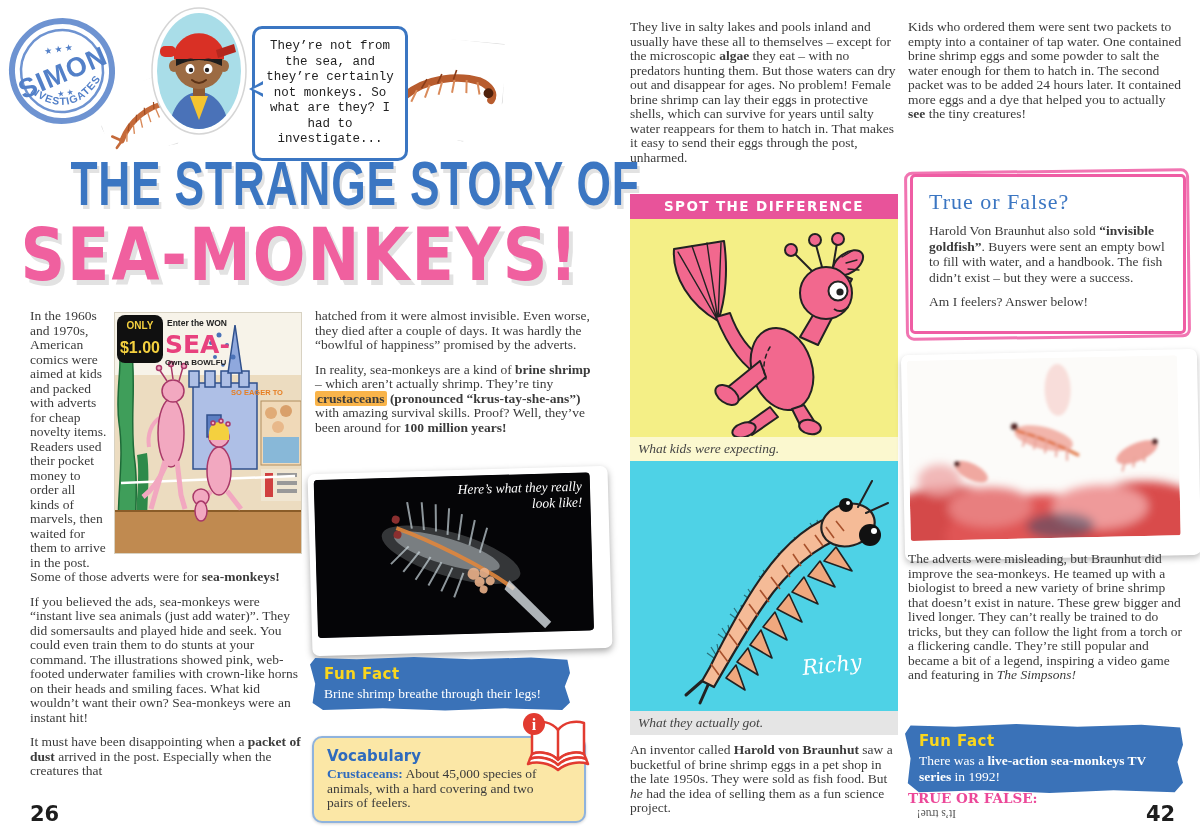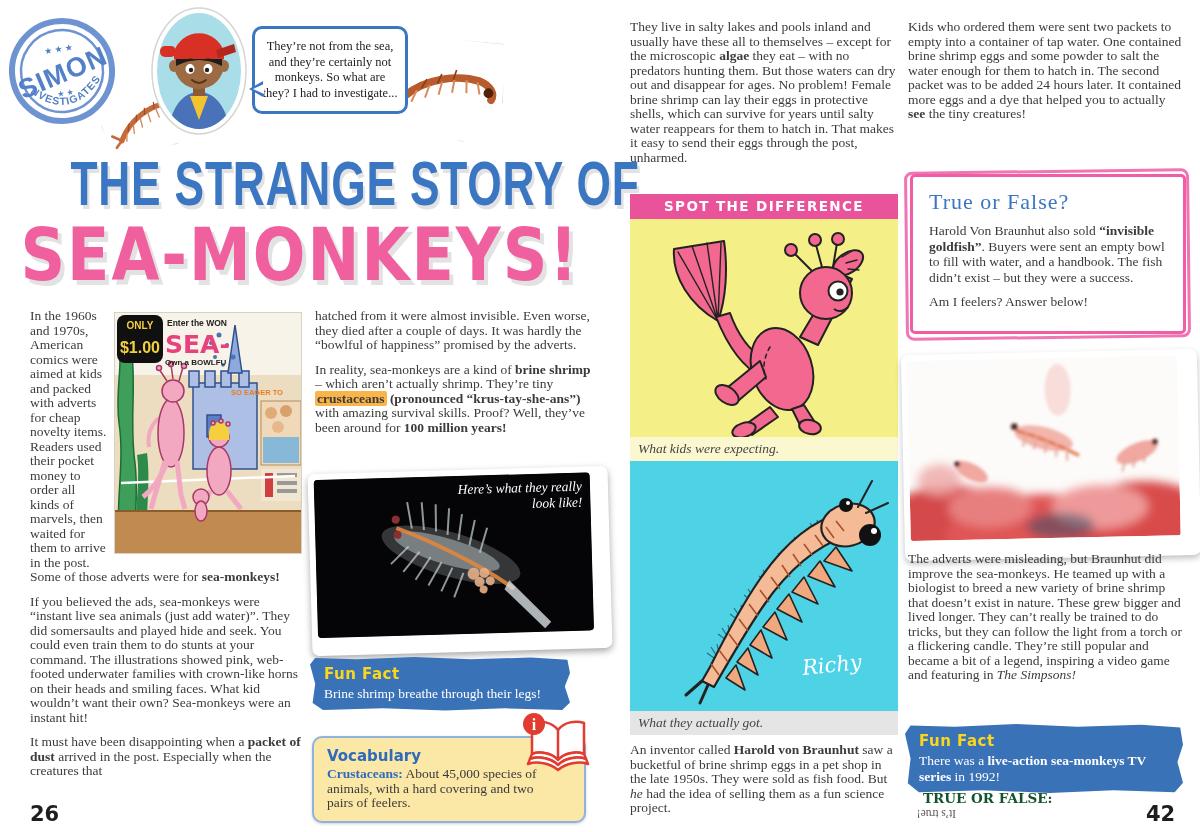--- a/index.html
+++ b/index.html
@@ -10,21 +10,21 @@
   .body-text p{margin:0 0 10px 0;}
   .sb{font-weight:700;}
   .si{font-style:italic;}
   .shl{background:#f9b44a;font-weight:700;padding:0 2px;border-radius:2px;}
   .sbl{color:#2f6bbd;font-weight:700;}
   .abs{position:absolute;}
   
   .stamp{left:6px;top:4px;width:112px;height:134px;transform:rotate(-9deg);opacity:.92;}
   .avatar{left:150px;top:6px;width:98px;height:130px;}
   .bubble{left:252px;top:26px;width:136px;background:#fff;border:3px solid #3b76c2;border-radius:10px;
-          padding:10px 7px;font-family:Liberation Serif, serif;font-size:12.5px;line-height:15.5px;
+          padding:10px 7px;font-family:Liberation Mono, monospace;font-size:12.5px;line-height:15.5px;
           text-align:center;color:#222;}
   .bubble:before{content:"";position:absolute;left:-14px;top:52px;border:8px solid transparent;
           border-right:14px solid #3b76c2;}
   .bubble:after{content:"";position:absolute;left:-7px;top:55px;border:5px solid transparent;
           border-right:11px solid #fff;}
   .sticker{background:#fff;border:1px solid #ddd;box-shadow:1px 2px 4px rgba(0,0,0,.15);}
   .sticker1{left:100px;top:80px;width:92px;height:70px;transform:rotate(-18deg);
             clip-path:polygon(0 45%,28% 4%,92% 0,100% 52%,72% 100%,6% 88%);}
   .sticker2{left:392px;top:38px;width:110px;height:100px;transform:rotate(6deg);
             clip-path:polygon(4% 40%,30% 2%,96% 0,100% 58%,68% 100%,2% 86%);}
@@ -77,21 +77,21 @@
           transform:rotate(-6deg);font-family:"DejaVu Serif",serif;}
   
   .tfbox{left:910px;top:174px;width:240px;background:#fff;border:3px solid #ef5da4;border-radius:5px;
          padding:10px 14px 12px 16px;}
   .tfbox:before{content:"";position:absolute;left:-8px;top:-7px;right:-7px;bottom:-8px;
          border:3px solid #ef5da4;border-radius:8px;transform:rotate(-.7deg);opacity:.85;}
   .tf-title{font-family:Liberation Serif, serif;font-size:22px;color:#3b76c2;letter-spacing:1px;margin:2px 0 8px 0;}
   .tf-body{font-size:13.5px;line-height:15.5px;}
   .tf-body p{margin:0 0 9px 0;}
   
-  .answer-label{left:908px;top:790px;font-weight:700;font-size:13.5px;color:#14532d;font-family:"DejaVu Serif",serif;margin-left:15px;}
+  .answer-label{left:908px;top:790px;font-weight:700;font-size:13.5px;color:#ec4899;font-family:"DejaVu Serif",serif;}
   .answer-flip{left:908px;top:806px;font-size:11.5px;color:#555;transform:rotate(180deg);transform-origin:24px 7px;}
   .pagenum{font-family:"DejaVu Sans",sans-serif;font-weight:700;font-size:21px;color:#1d1d1d;}
   .pn-left{left:30px;top:802px;}
   .pn-right{left:1146px;top:802px;}
 </style>
 </head>
 <body>
 
 <div id="spread">
 

